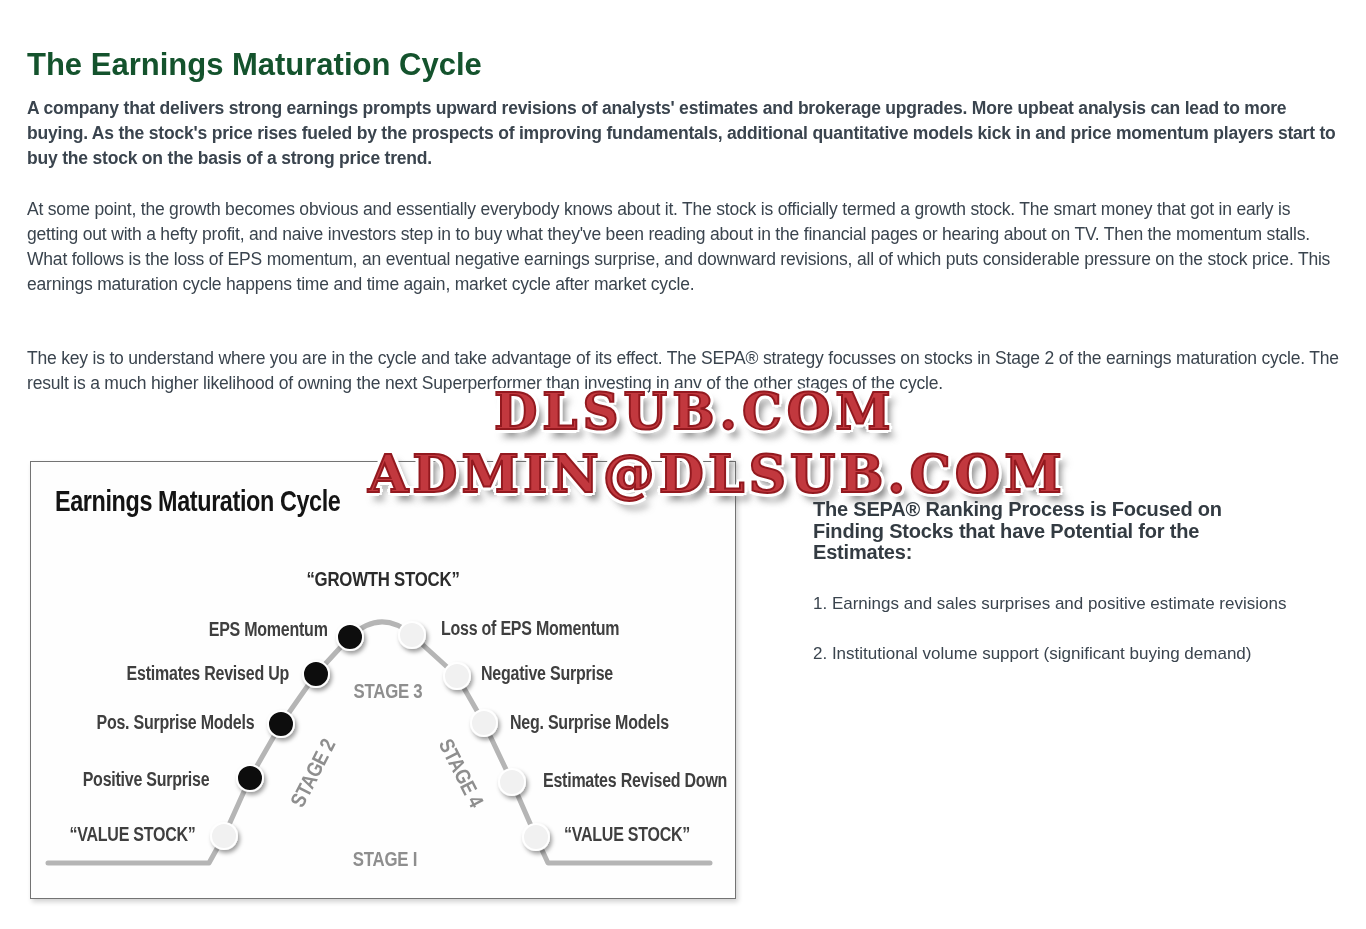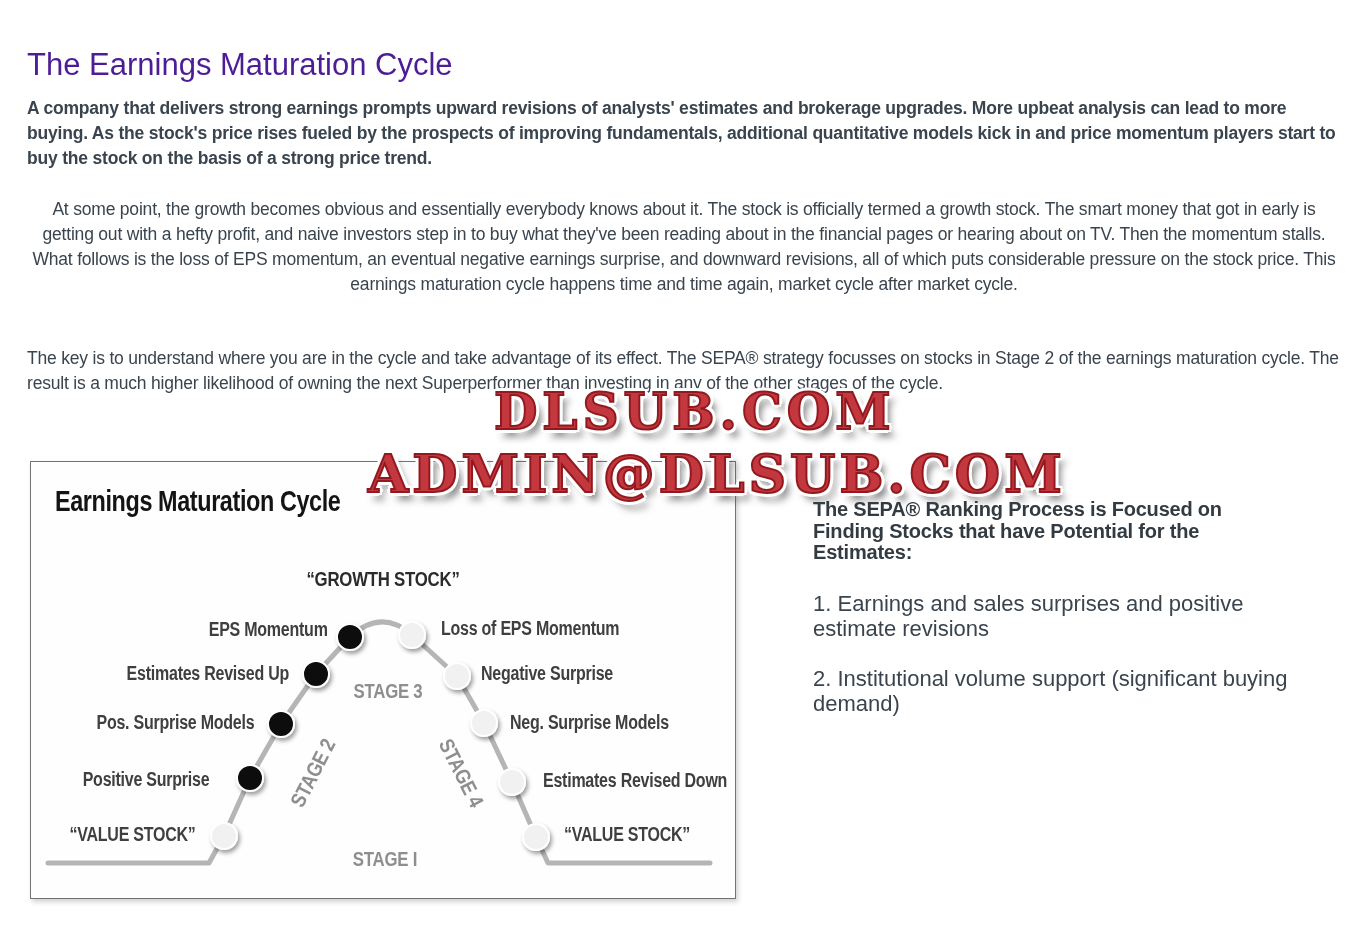--- a/index.html
+++ b/index.html
@@ -1,24 +1,24 @@
 <!DOCTYPE html>
 <html><head>
 <meta charset="utf-8">
 <style>
   html,body{margin:0;padding:0;background:#fff;}
   .canvas{position:relative;width:1366px;height:929px;background:#ffffff;overflow:hidden;
           font-family:"Liberation Sans",sans-serif;color:#3a444e;}
 
   
-  .page-title{position:absolute;left:27px;top:26px;font-size:31px;font-weight:400;
-              color:#4c1d95;white-space:nowrap;}
+  .page-title{position:absolute;left:27px;top:26px;font-size:31px;font-weight:700;
+              color:#14532d;white-space:nowrap;}
   .body-para{position:absolute;left:27px;width:1314px;font-size:17.5px;line-height:25px;
              color:#3a444e;margin:0;letter-spacing:-0.2px;}
-  .p1{top:96px;font-weight:bold;} .p2{top:197px;text-align:center;} .p3{top:346px;}
+  .p1{top:96px;font-weight:bold;} .p2{top:197px;} .p3{top:346px;}
 
   
   .watermark{position:absolute;font-family:"DejaVu Serif",serif;font-weight:700;
              color:#c2383e;white-space:nowrap;z-index:50;
              -webkit-text-stroke:2px #93191f;
              text-shadow:
                -3px -3px 0 #fff, 3px -3px 0 #fff, -3px 3px 0 #fff, 3px 3px 0 #fff,
                -4px 0 0 #fff, 4px 0 0 #fff, 0 -4px 0 #fff, 0 4px 0 #fff,
                6px 8px 7px rgba(70,70,70,.65);}
   .wm1{left:494px;top:382px;font-size:50px;letter-spacing:5px;}
@@ -37,21 +37,21 @@
   .dgl.c{transform:translateX(-50%) scaleX(.8);}
   .dgl.st{color:#8e8e8e;font-size:21px;}
   .dgl.rot2{transform:translate(-50%,-50%) rotate(-63deg) scaleX(.85);}
   .dgl.rot4{transform:translate(-50%,-50%) rotate(63deg) scaleX(.85);}
   .dg-growth{font-size:21px;color:#2b2b2b;}
 
   
   .sidecol{position:absolute;left:793px;top:499px;width:505px;margin-left:20px;}
   .sc-heading{font-size:20px;line-height:21.5px;font-weight:700;color:#333b42;
               letter-spacing:-0.2px;margin-bottom:27px;}
-  .sc-item{font-size:22px;line-height:25px;color:#3a444e;margin-bottom:25px;width:490px;}
+  .sc-item{font-size:17px;line-height:25px;color:#3a444e;margin-bottom:25px;width:490px;}
 </style>
 </head>
 <body>
 
 <div class="canvas">
 
   <h1 class="page-title">The Earnings Maturation Cycle</h1>
 
   <p class="body-para p1">A company that delivers strong earnings prompts upward revisions of analysts' estimates and brokerage upgrades. More upbeat analysis can lead to more buying. As the stock's price rises fueled by the prospects of improving fundamentals, additional quantitative models kick in and price momentum players start to buy the stock on the basis of a strong price trend.</p>
   <p class="body-para p2">At some point, the growth becomes obvious and essentially everybody knows about it. The stock is officially termed a growth stock. The smart money that got in early is getting out with a hefty profit, and naive investors step in to buy what they've been reading about in the financial pages or hearing about on TV. Then the momentum stalls. What follows is the loss of EPS momentum, an eventual negative earnings surprise, and downward revisions, all of which puts considerable pressure on the stock price. This earnings maturation cycle happens time and time again, market cycle after market cycle.</p>

